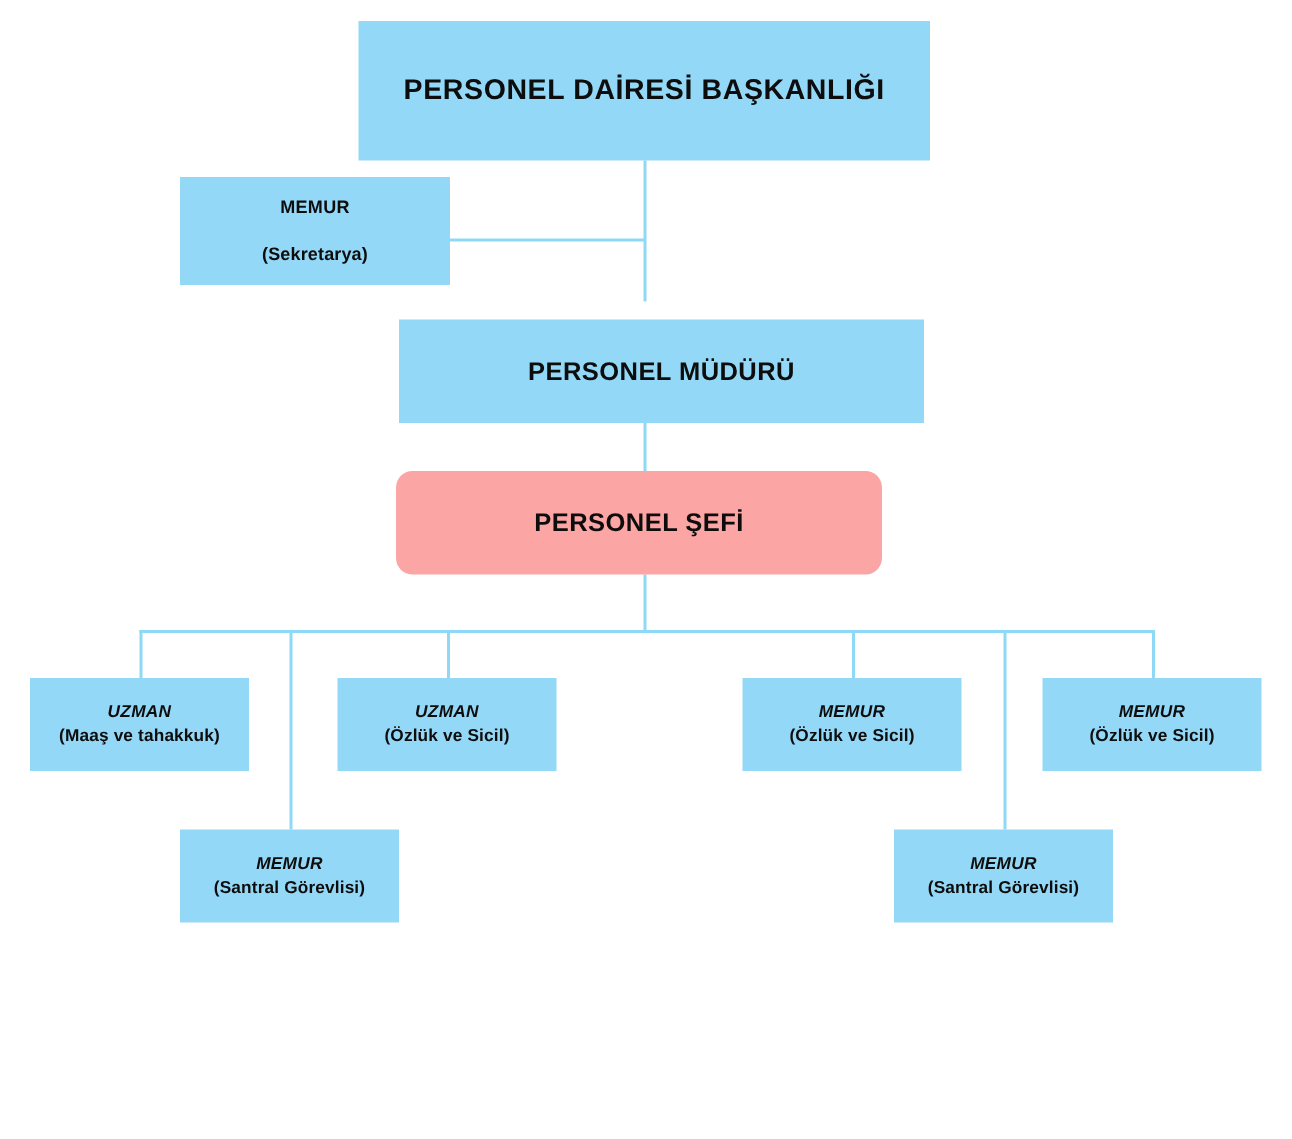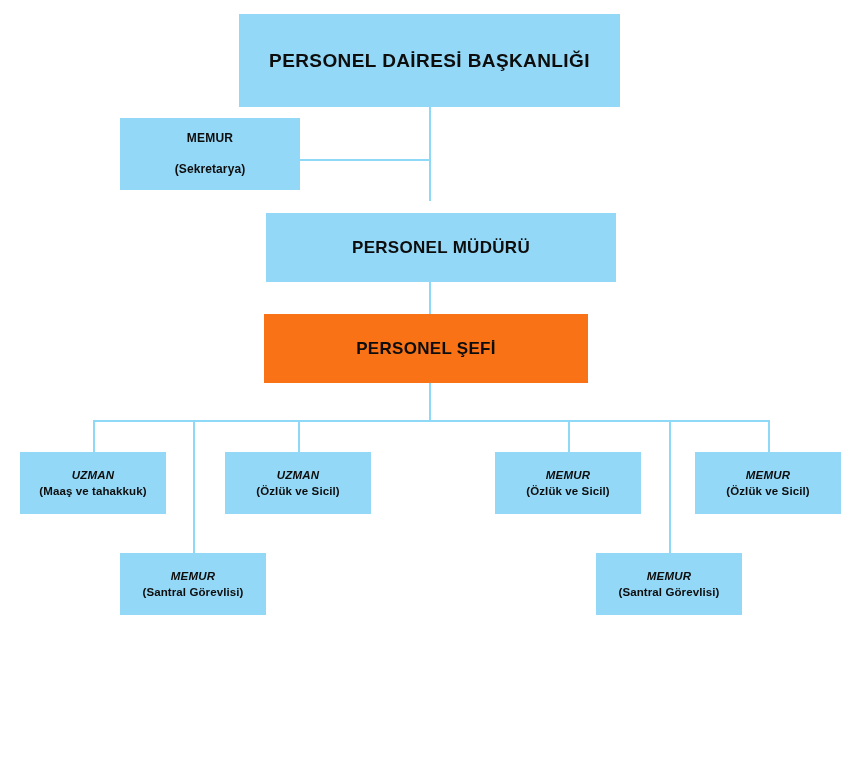--- a/index.html
+++ b/index.html
@@ -95,21 +95,21 @@
 
   <div class="node level-2" style="left: 120px; top: 118px; width: 180px; height: 72px; background: rgb(147, 216, 247);">
     <div class="title">MEMUR</div>
     <div class="subtitle">(Sekretarya)</div>
   </div>
 
   <div class="node level-1" style="left: 266px; top: 201px; width: 350px; height: 69px; background: rgb(147, 216, 247); margin-top: 12px;">
     <div class="title">PERSONEL MÜDÜRÜ</div>
   </div>
 
-  <div class="node level-1" style="left: 264px; top: 314px; width: 324px; height: 69px; background: #f97316;">
+  <div class="node level-1" style="left: 264px; top: 314px; width: 324px; height: 69px; background: #fca5a5; border-radius: 11px;">
     <div class="title">PERSONEL ŞEFİ</div>
   </div>
 
   <div class="node level-3" style="left: 20px; top: 452px; width: 146px; height: 62px; background: rgb(147, 216, 247);">
     <div class="title">UZMAN</div>
     <div class="subtitle">(Maaş ve tahakkuk)</div>
   </div>
 
   <div class="node level-3" style="left: 120px; top: 553px; width: 146px; height: 62px; background: rgb(147, 216, 247);">
     <div class="title">MEMUR</div>

